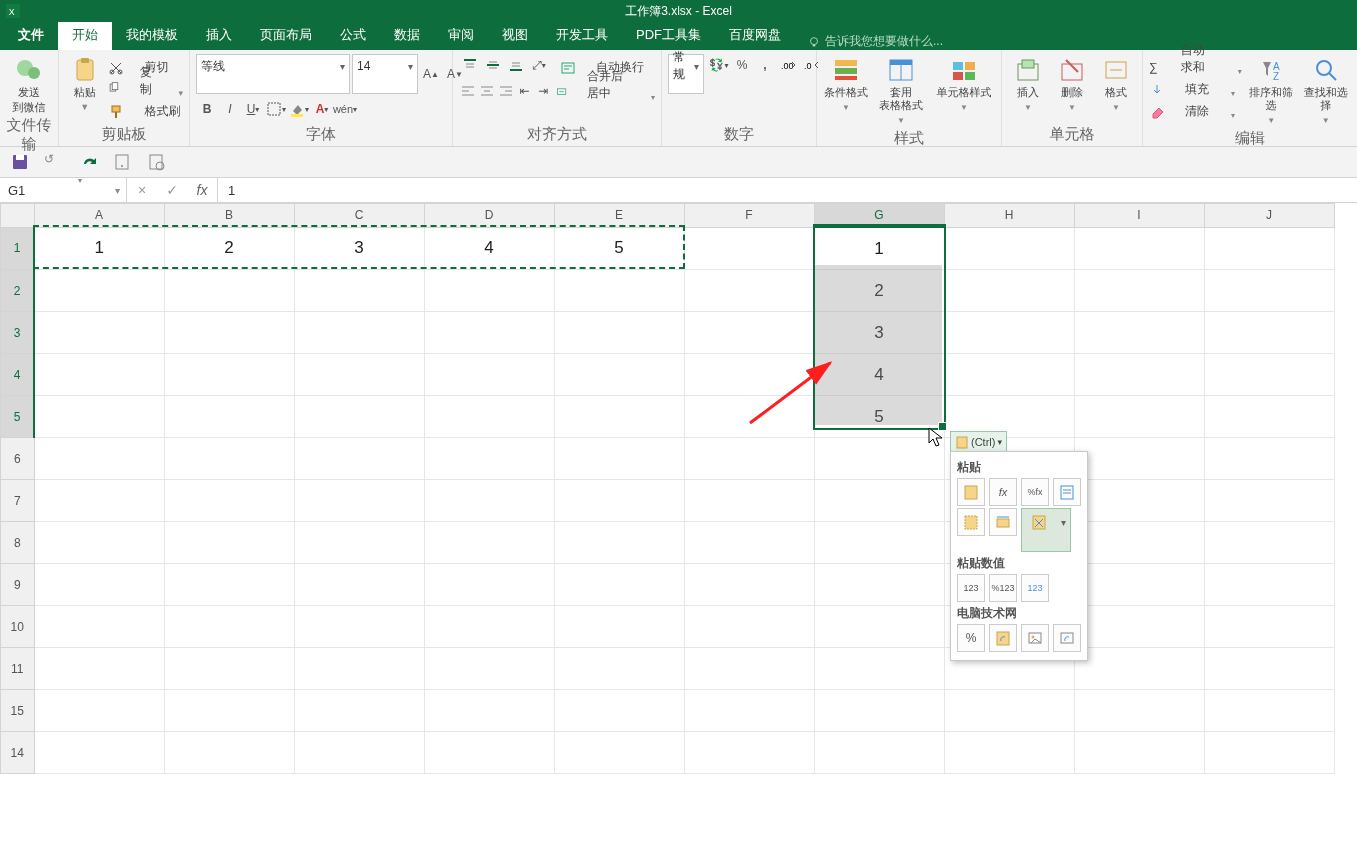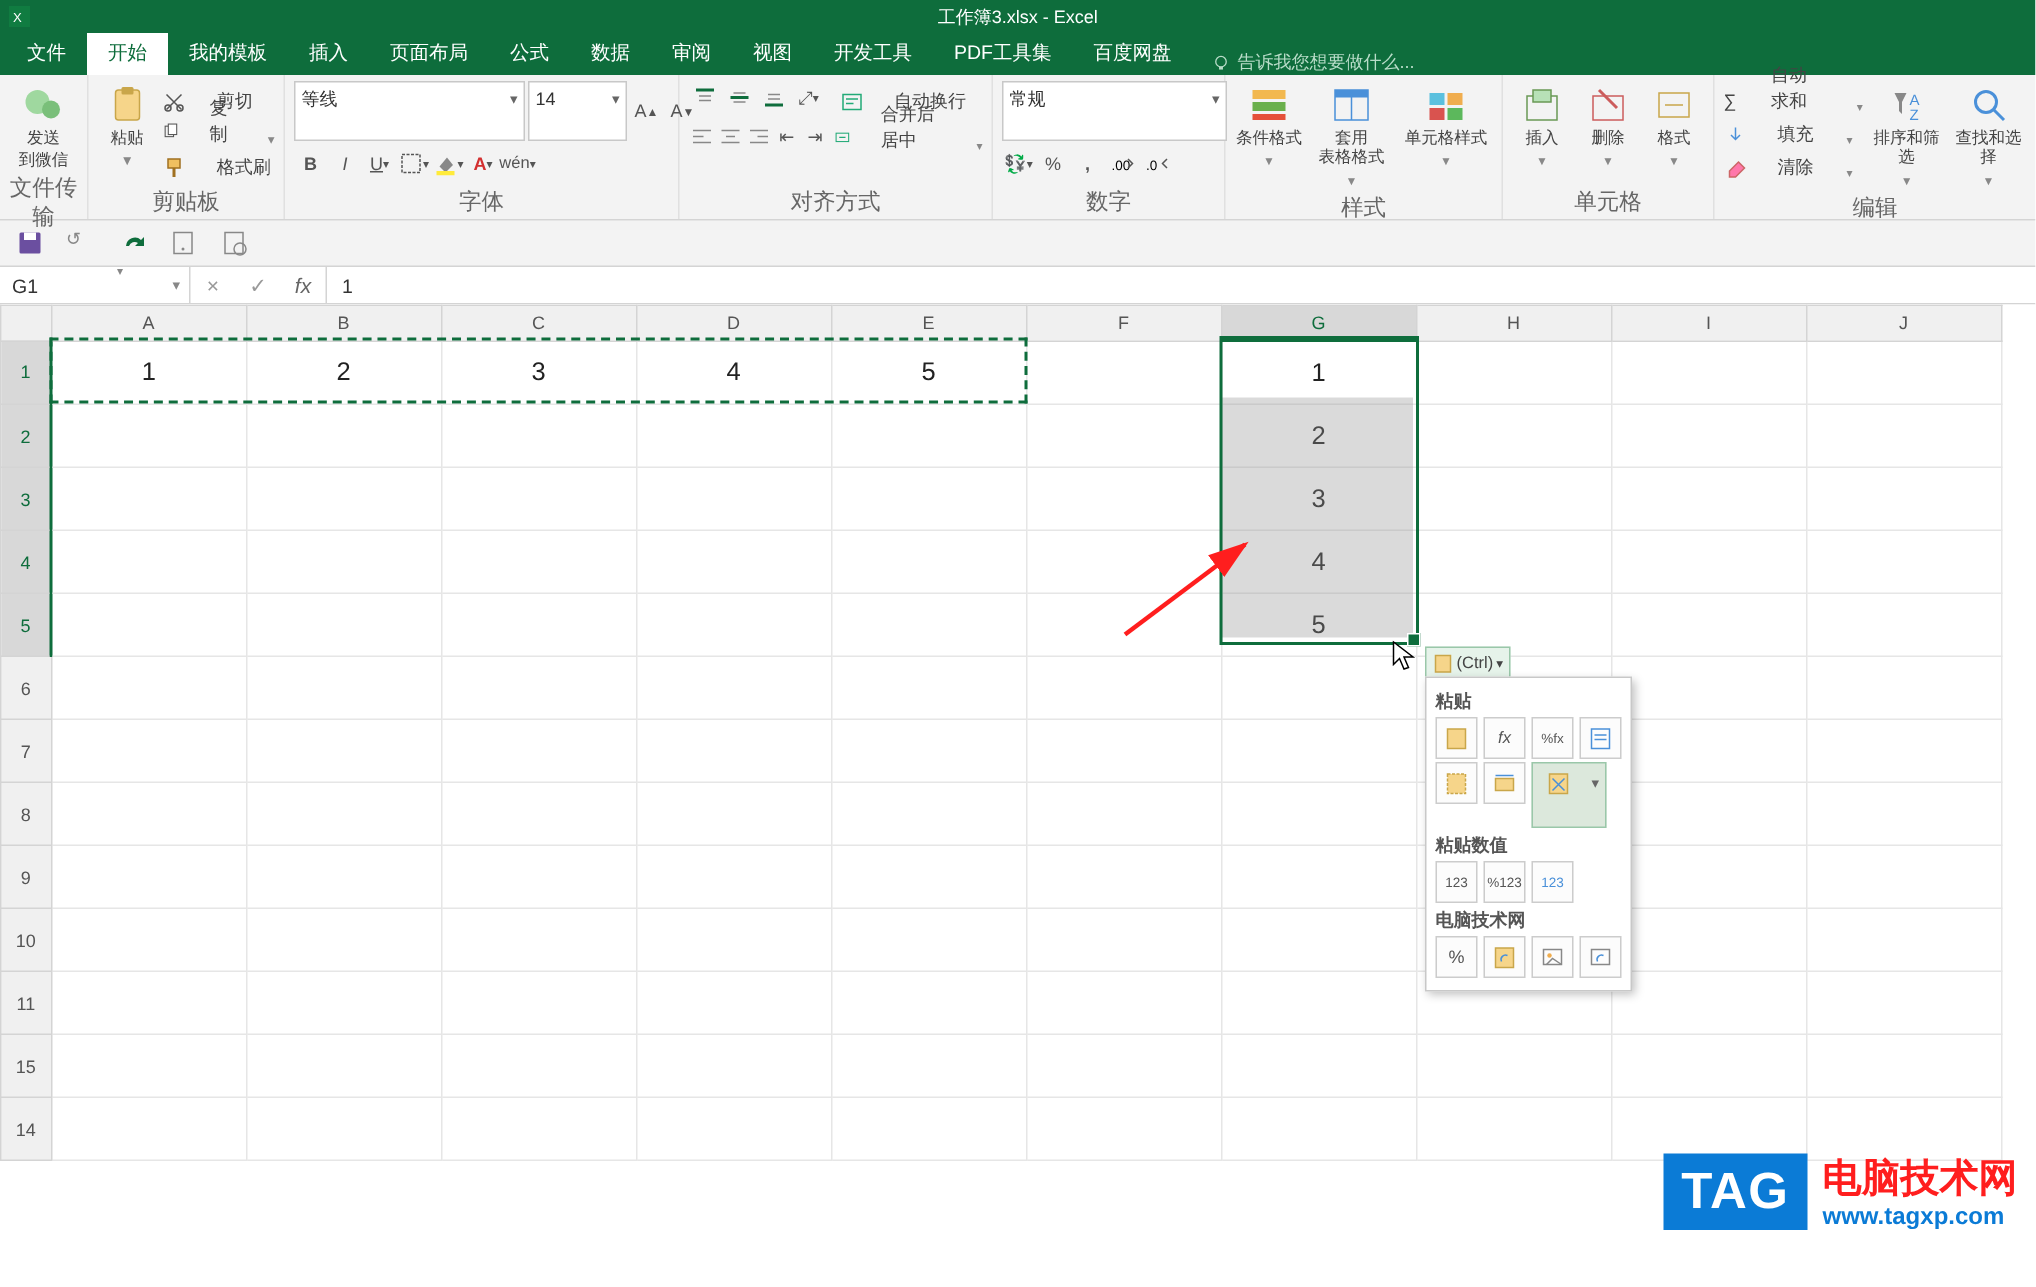--- a/index.html
+++ b/index.html
@@ -3,21 +3,21 @@
 <meta charset="utf-8">
 <style>
   html,body{margin:0;padding:0;font-family:"Microsoft YaHei","Segoe UI",sans-serif;font-size:12px;background:#fff;color:#333;overflow:hidden}
   
   .titlebar{height:22px;background:#0e6d3c;color:#fff;text-align:center;line-height:22px;font-size:12px;position:relative}
   .titlebar .quick{position:absolute;left:6px;top:0;height:22px;display:flex;align-items:center;gap:2px}
   .quick span{width:14px;height:14px;display:inline-block}
   
   .tabs{height:28px;background:#0e6d3c;display:flex;align-items:flex-end;padding-left:4px}
   .tab{color:#fff;padding:6px 14px 6px;font-size:13px;cursor:pointer}
-  .tab.file{background:#0e6d3c;font-weight:400}
+  .tab.file{background:#0e6d3c;font-weight:700}
   .tab.active{background:#fff;color:#0e6d3c}
   .tell{color:#b8dcc8;margin-left:12px;font-size:12px;display:flex;align-items:center;gap:4px}
   .tell .bulb{width:14px;height:14px;display:inline-block}
   
   .ribbon{height:96px;background:#f3f3f3;border-bottom:1px solid #d4d4d4;display:flex;position:relative}
   .group{border-right:1px solid #e0e0e0;padding:4px 6px 2px;display:flex;flex-direction:column;justify-content:space-between;position:relative}
   .group-inner{display:flex;align-items:flex-start;gap:4px;flex:1}
   .group-label{text-align:center;font-size:15px;color:#666;padding-top:2px;position:relative}
   .bigbtn{display:flex;flex-direction:column;align-items:center;justify-content:flex-start;width:46px;padding-top:2px;gap:2px;font-size:11px;color:#444;text-align:center;line-height:13px}
   .bigbtn .ic{width:28px;height:28px}
@@ -296,21 +296,21 @@
             </span>
           <span>合并后居中</span>
             <span style="font-size:8px;color:#888;margin-left:2px">▾</span>
         </div>
       </div>
     </div>
     <div class="group-label">对齐方式</div>
   </div>
 
   <div class="group" style="width:142px">
-    <div class="group-inner" style="flex-direction:column;gap:4px">
+    <div class="group-inner" style="flex-direction:row;gap:4px">
       <div class="sel" style="width:126px">
           <span>常规</span>
         </div>
       <div class="iconrow">
         <div class="iconbtn">💱<span style="font-size:8px">▾</span></div>
         <div class="iconbtn">%</div>
         <div class="iconbtn">
             <b>,</b>
           </div>
         <div class="iconbtn">
@@ -802,20 +802,13 @@
         </div>
       <div class="opt">
           <svg width="18" height="18">
             <rect x="3" y="4" width="12" height="10" fill="none" stroke="#888"></rect>
             <path d="M7 12a3 3 0 0 1 4-4" stroke="#4a90d9" fill="none"></path>
           </svg>
         </div>
     </div>
   </div>
 
-  <div class="wm">
-    <div class="tag">TAG</div>
-    <div class="txt">
-      <div class="l1">电脑技术网</div>
-      <div class="l2">www.tagxp.com</div>
-    </div>
-  </div>
 </div>
 
 </body></html>

